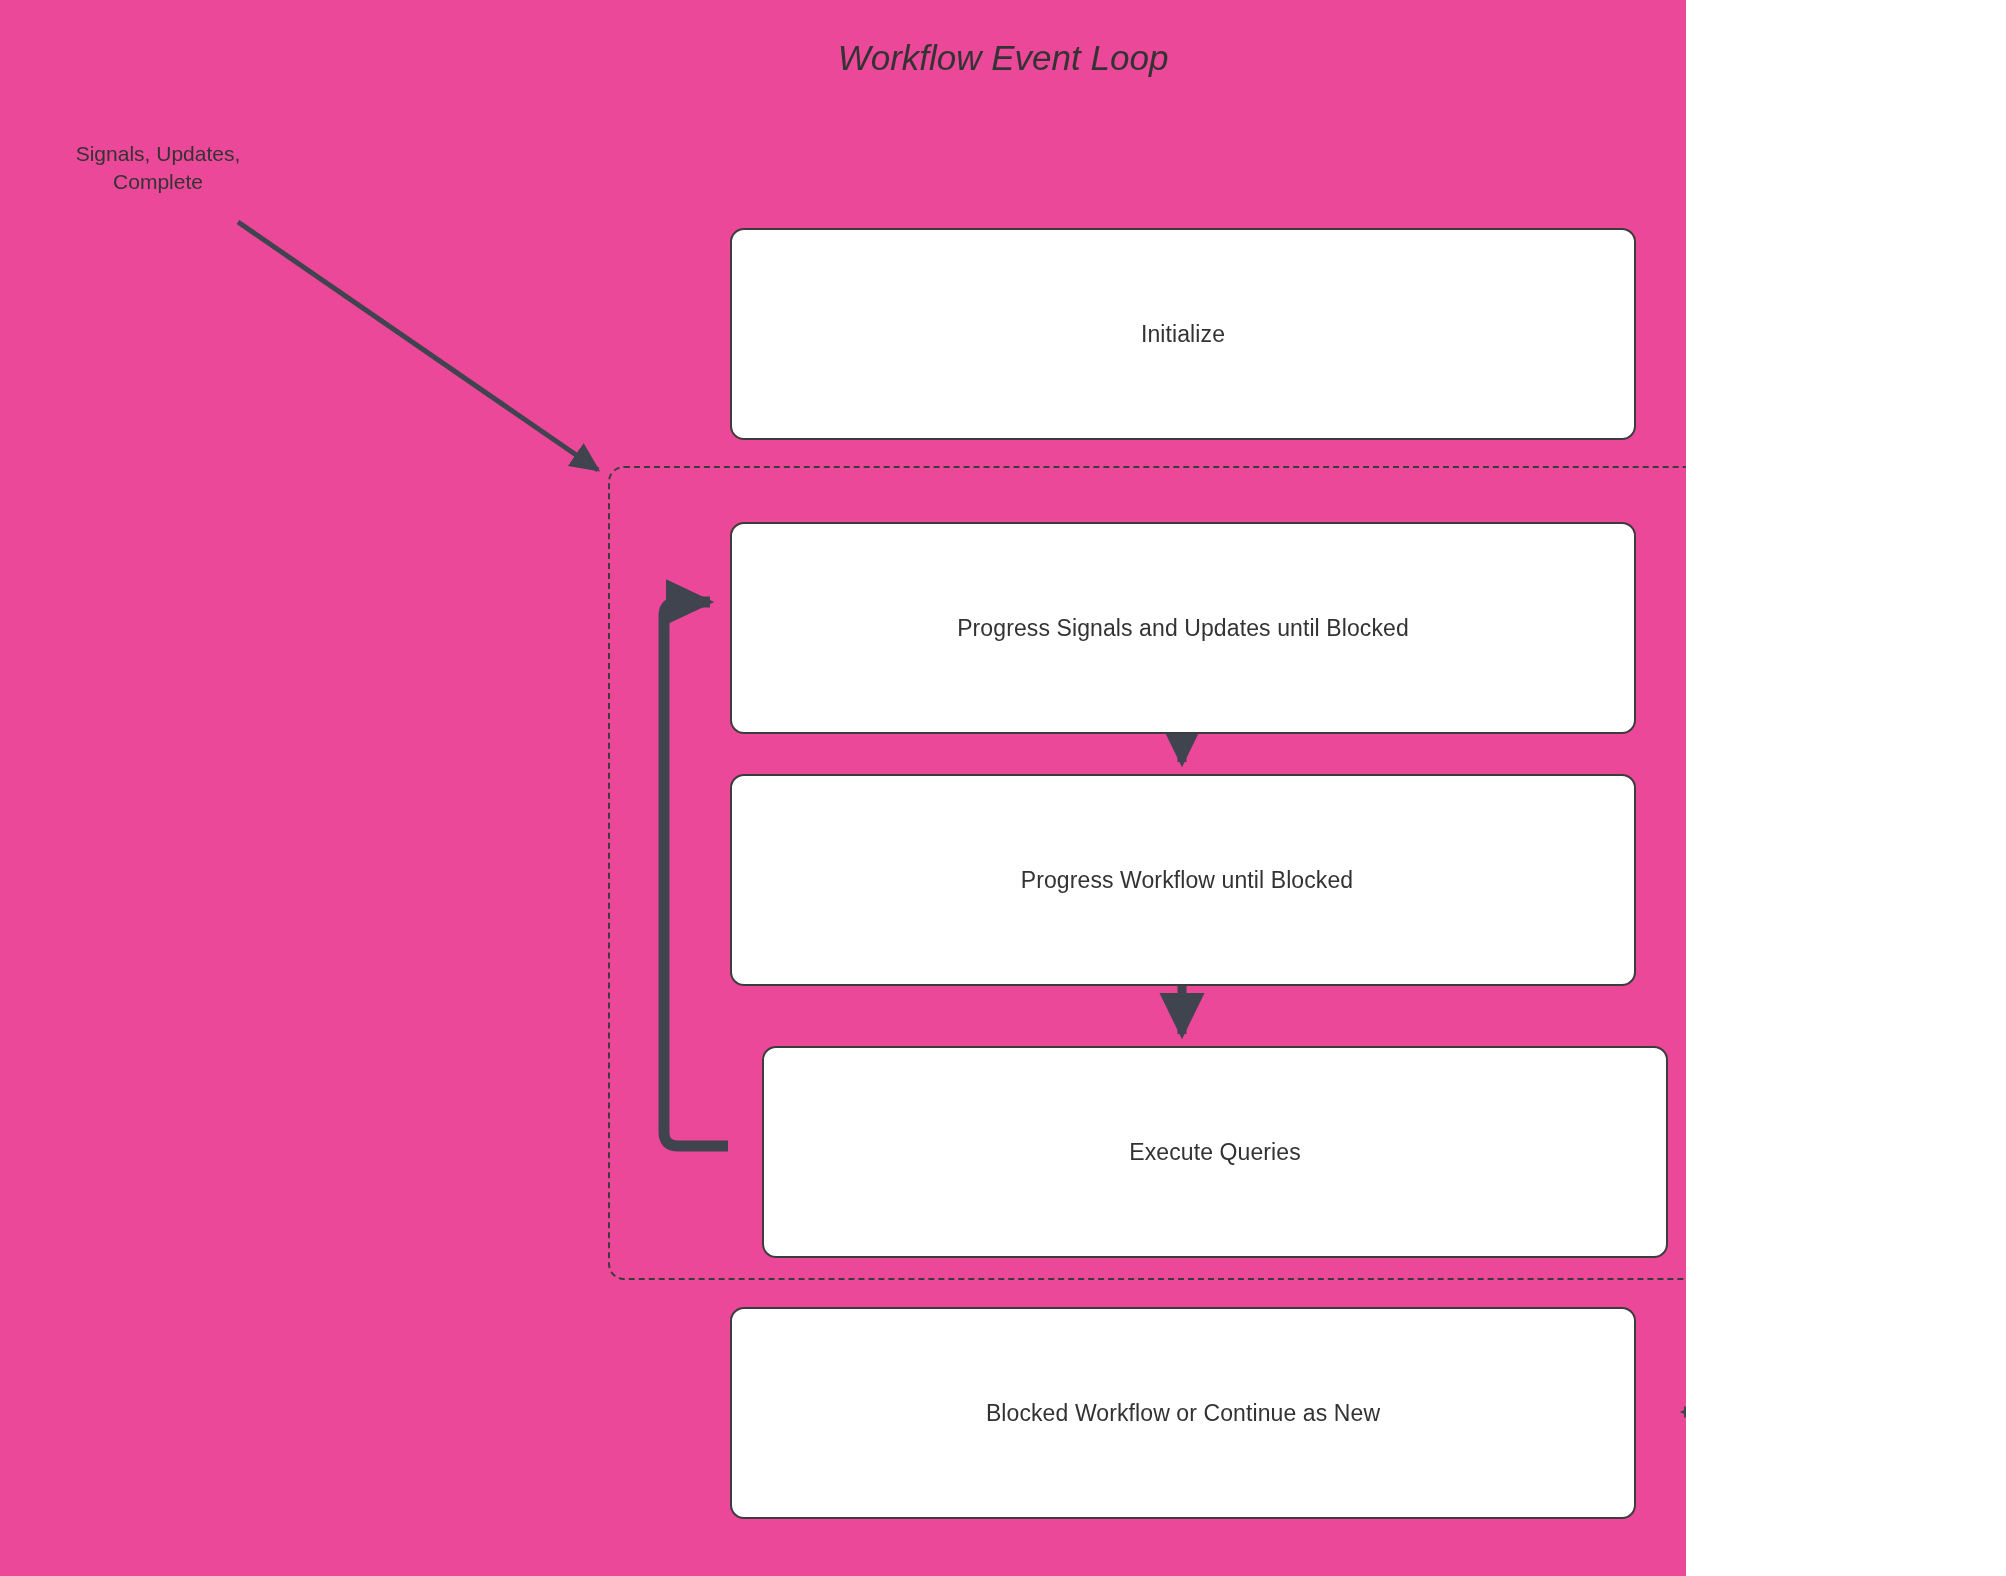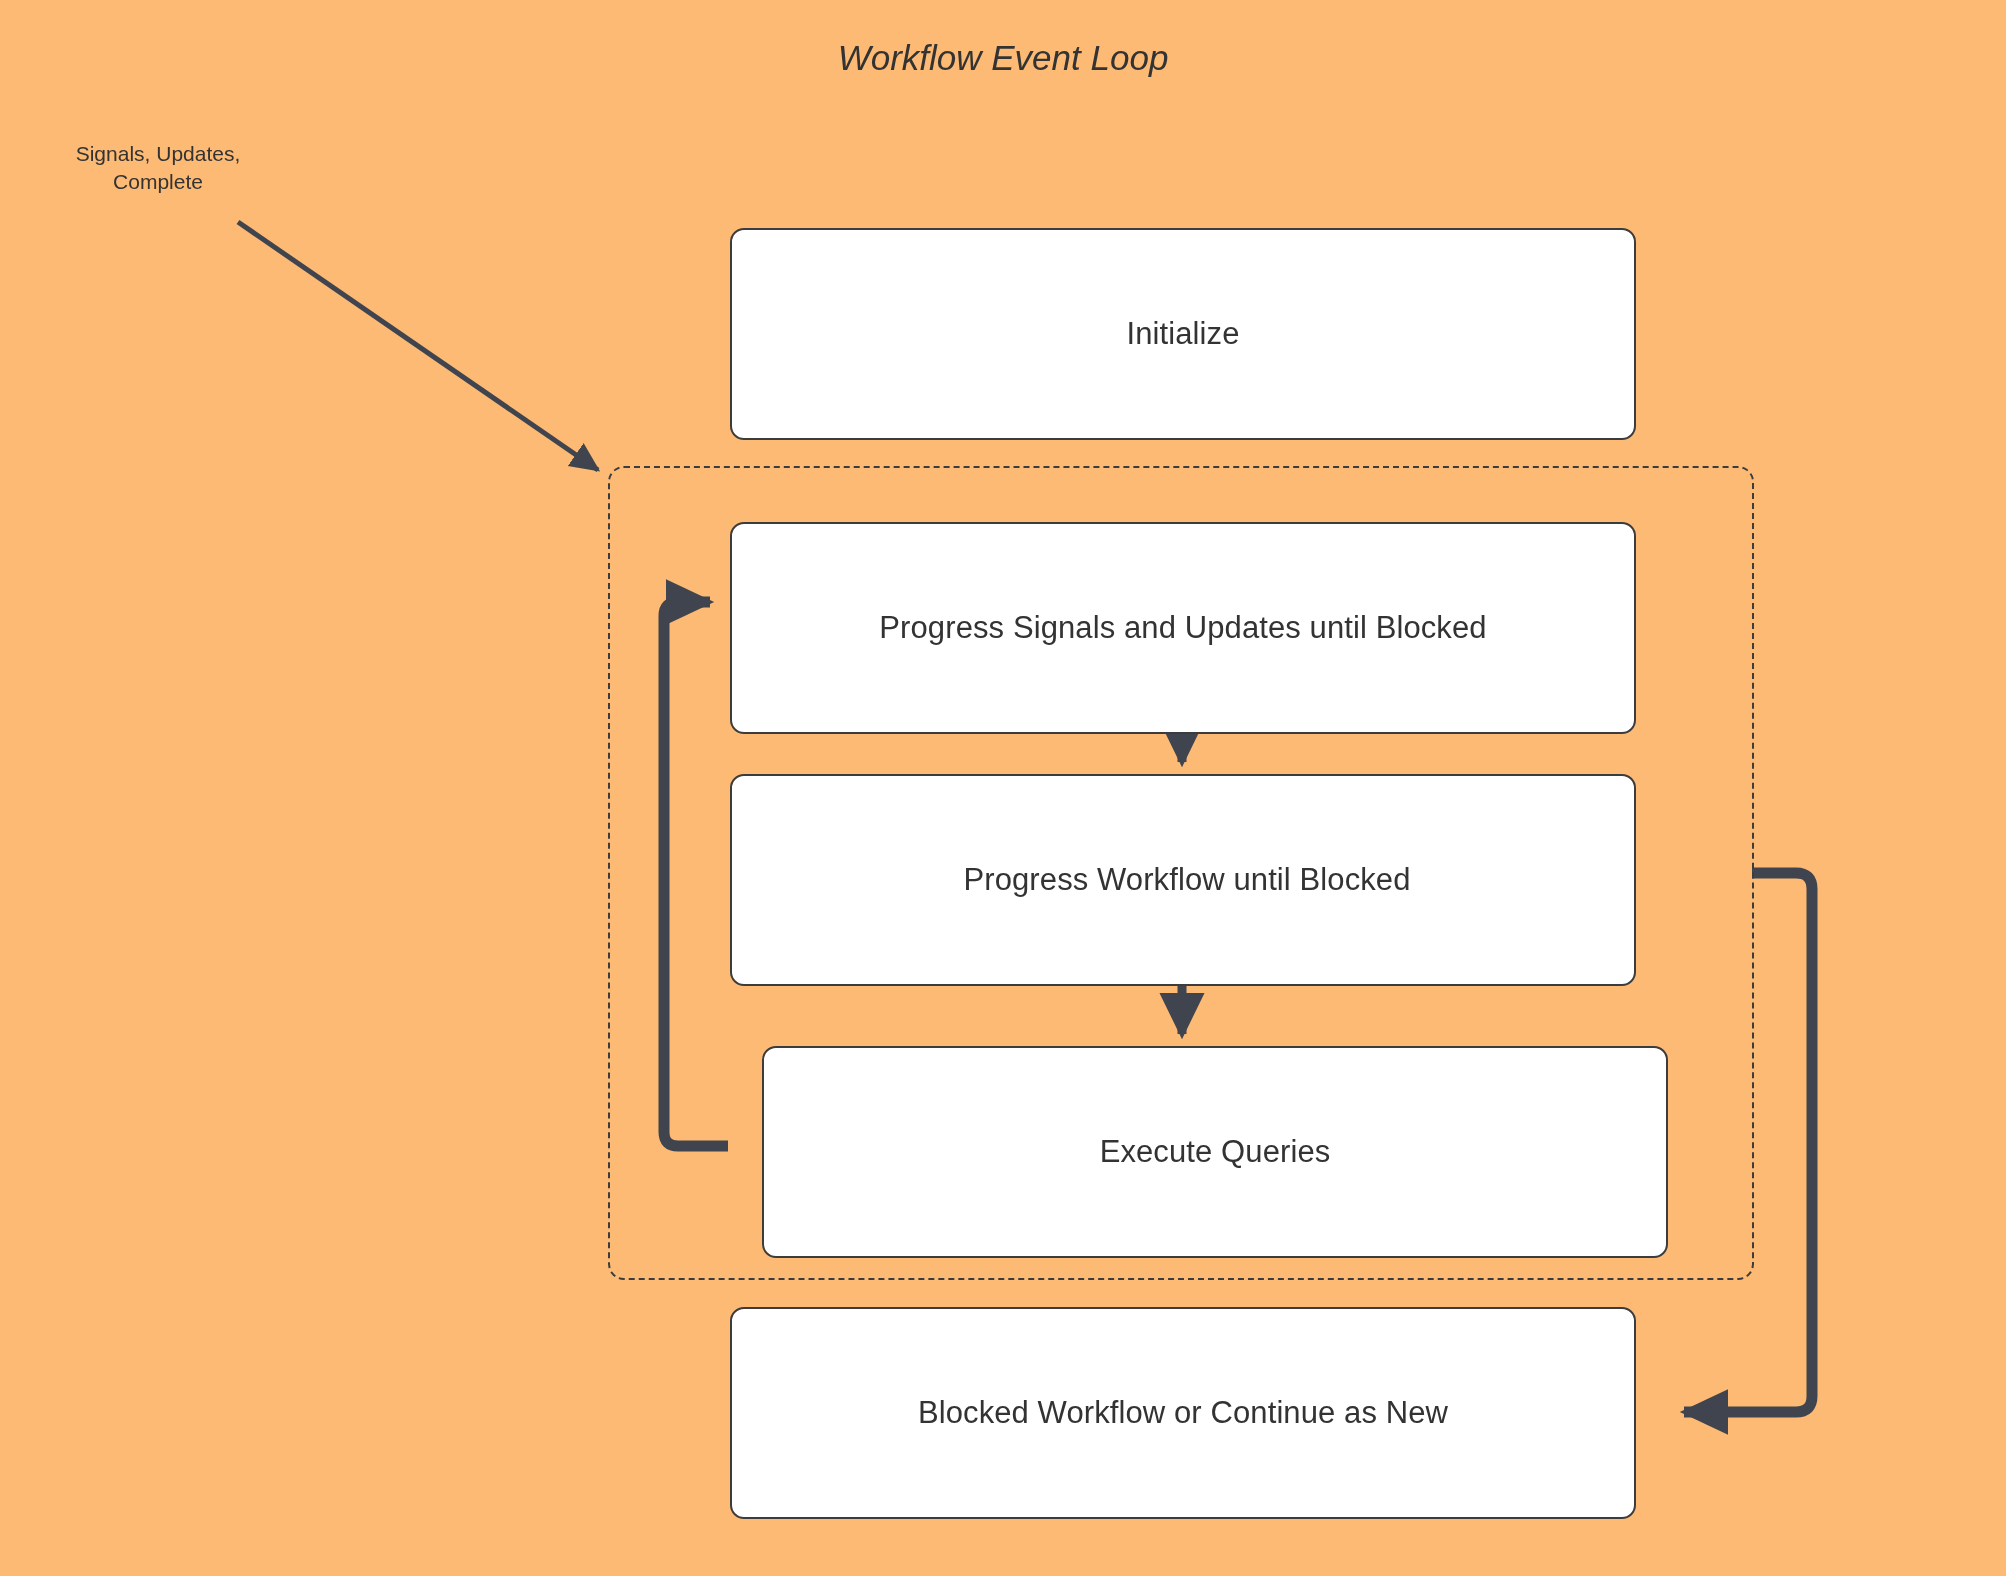--- a/index.html
+++ b/index.html
@@ -6,23 +6,23 @@
     margin: 0;
     padding: 0;
     background: #ffffff;
   }
   body {
     font-family: "Liberation Sans", sans-serif;
     color: #333333;
   }
   #canvas {
     position: relative;
-    width: 2006px;
+    width: 1686px;
     height: 1576px;
-    background: #fdba74;
+    background: #ec4899;
     overflow: hidden;
   }
   #diagram-svg {
     position: absolute;
     left: 0;
     top: 0;
     width: 2006px;
     height: 1576px;
   }
   .node-box {
@@ -30,21 +30,21 @@
     box-sizing: border-box;
     border: 2px solid #3c3c3c;
     border-radius: 14px;
     background: #ffffff;
     display: flex;
     align-items: center;
     justify-content: center;
     z-index: 3;
   }
   .node-label {
-    font-size: 31px;
+    font-size: 23px;
     color: #333333;
     line-height: 1.25;
     white-space: nowrap;
     letter-spacing: 0.1px;
   }
   .dashed-group {
     position: absolute;
     box-sizing: border-box;
     border: 2px dashed #3c3c3c;
     border-radius: 16px;

